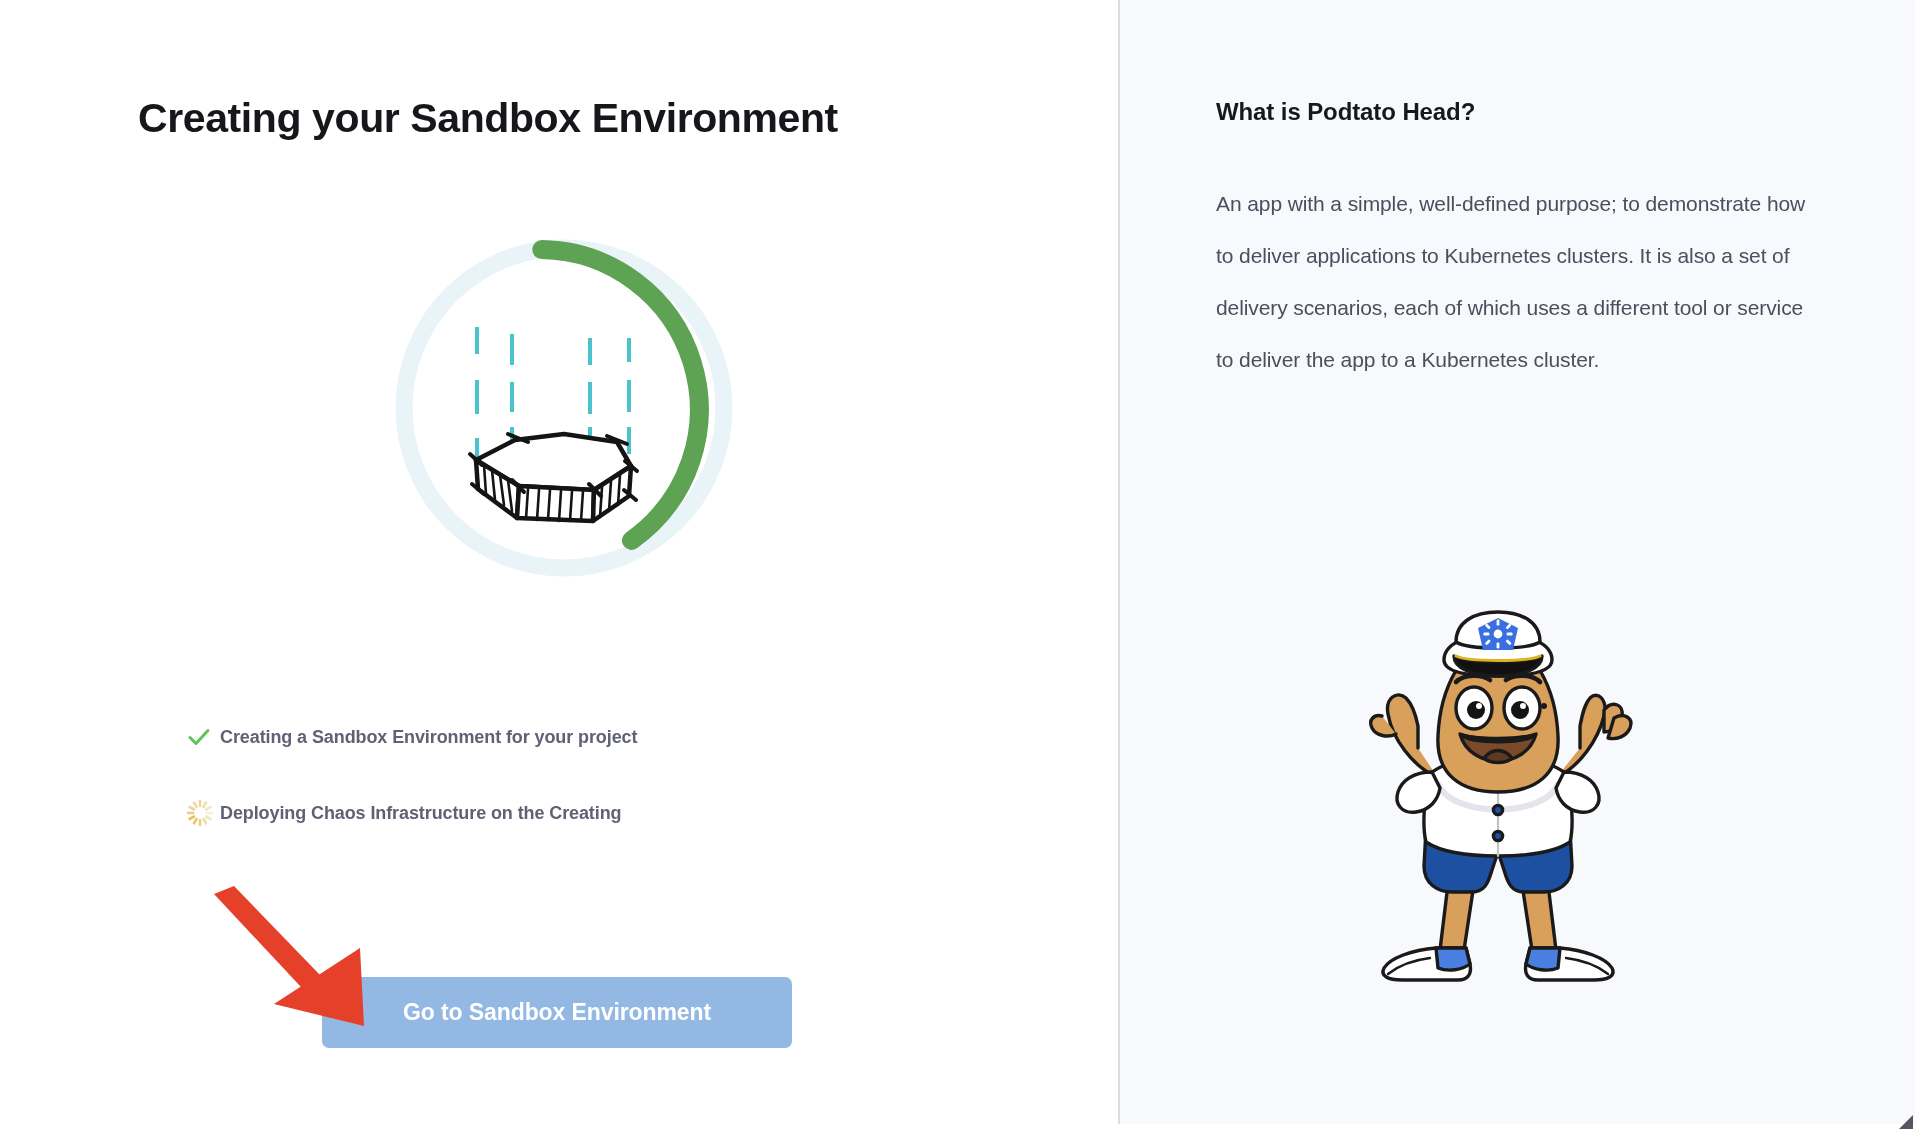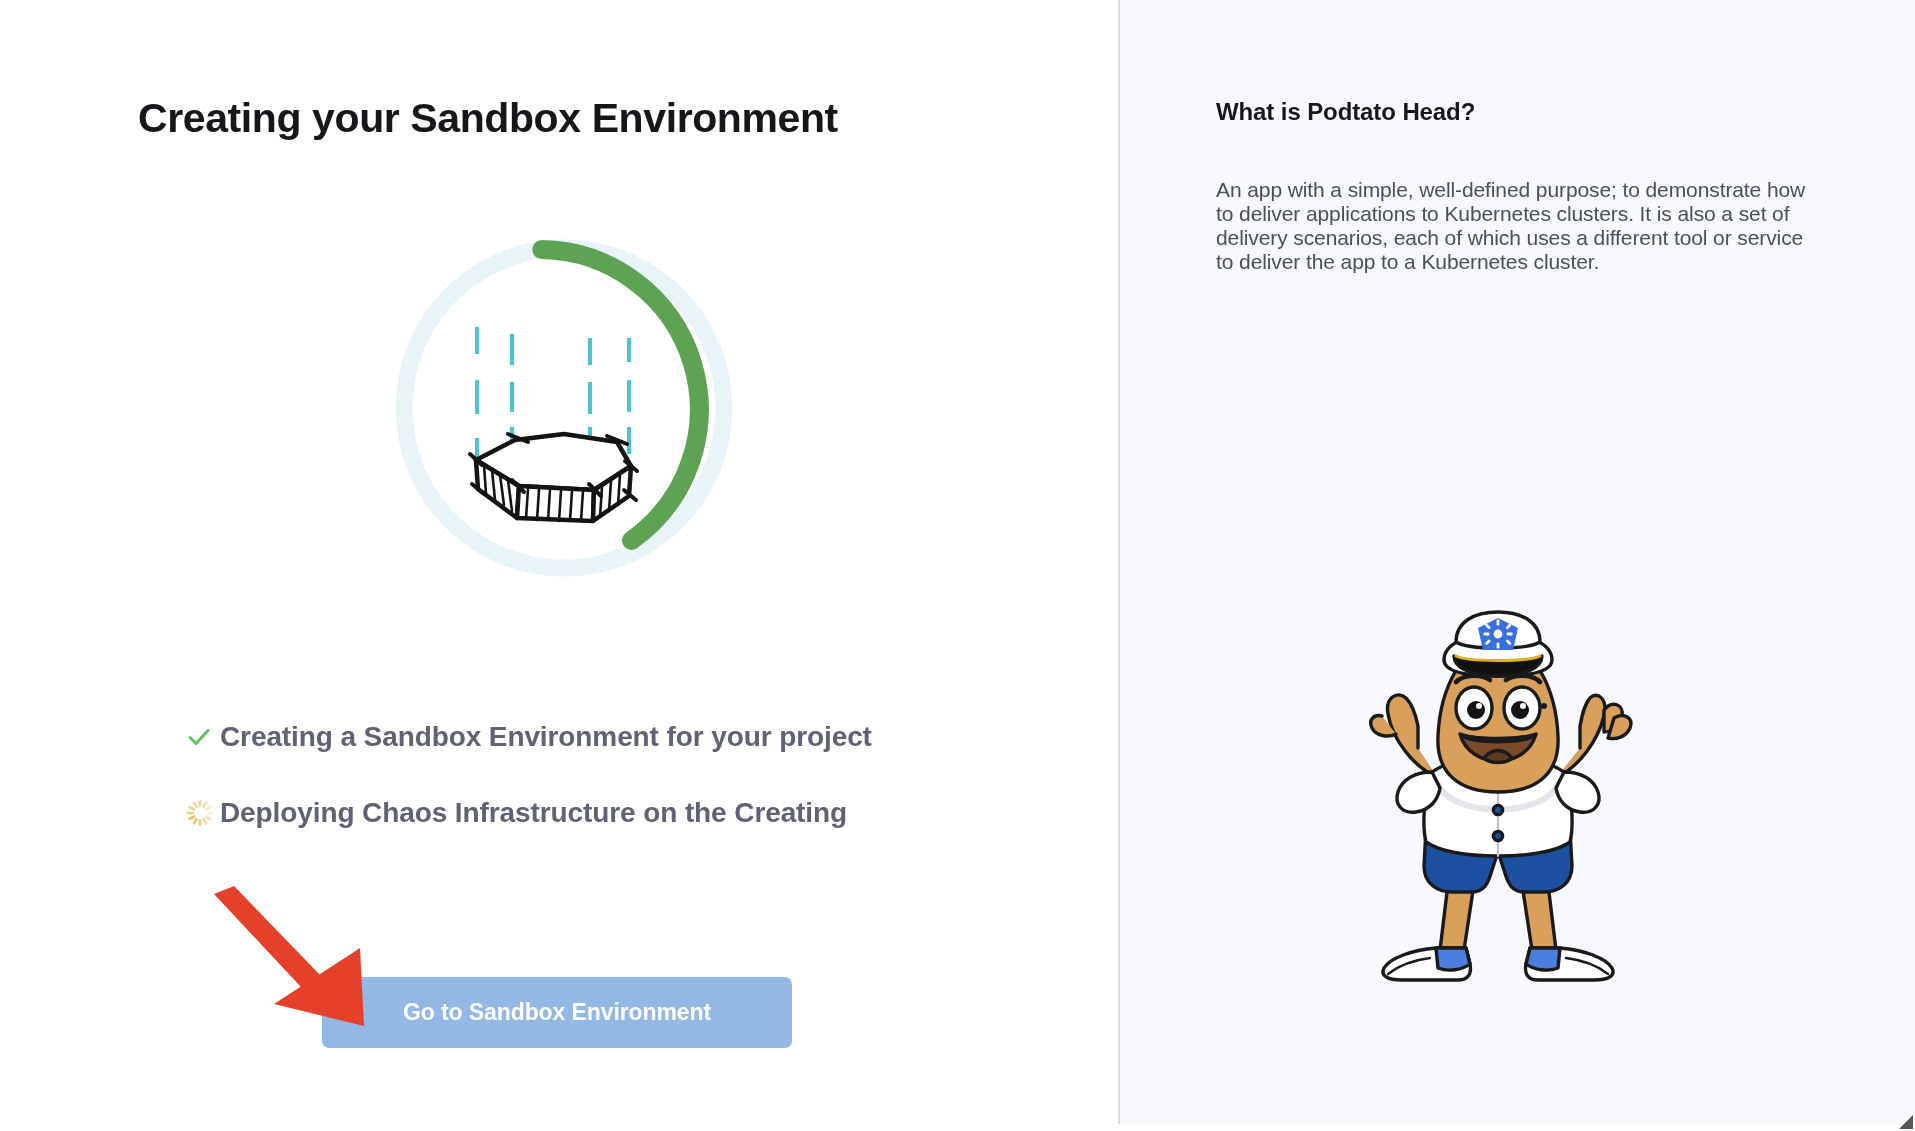--- a/index.html
+++ b/index.html
@@ -73,21 +73,21 @@
 
   .status-icon {
     width: 34px;
     flex: 0 0 34px;
     height: 30px;
     display: flex;
     align-items: center;
     justify-content: flex-start;
   }
   .status-label {
-    font-size: 28px;
+    font-size: 18px;
     font-weight: bold;
     color: #5f6275;
     letter-spacing: -0.1px;
     white-space: nowrap;
   }
   .status-label.pending {
     font-weight: normal;
     color: #60636f;
   }
 
@@ -150,21 +150,21 @@
     color: #17181c;
     letter-spacing: -0.1px;
   }
 
   .info-body {
     position: absolute;
     left: 96px;
     top: 178px;
     width: 600px;
     font-size: 21px;
-    line-height: 24px;
+    line-height: 52px;
     color: #4b4e5c;
     letter-spacing: -0.1px;
   }
 
   .mascot {
     position: absolute;
     left: 1352px;
     top: 598px;
     width: 290px;
     height: 390px;

